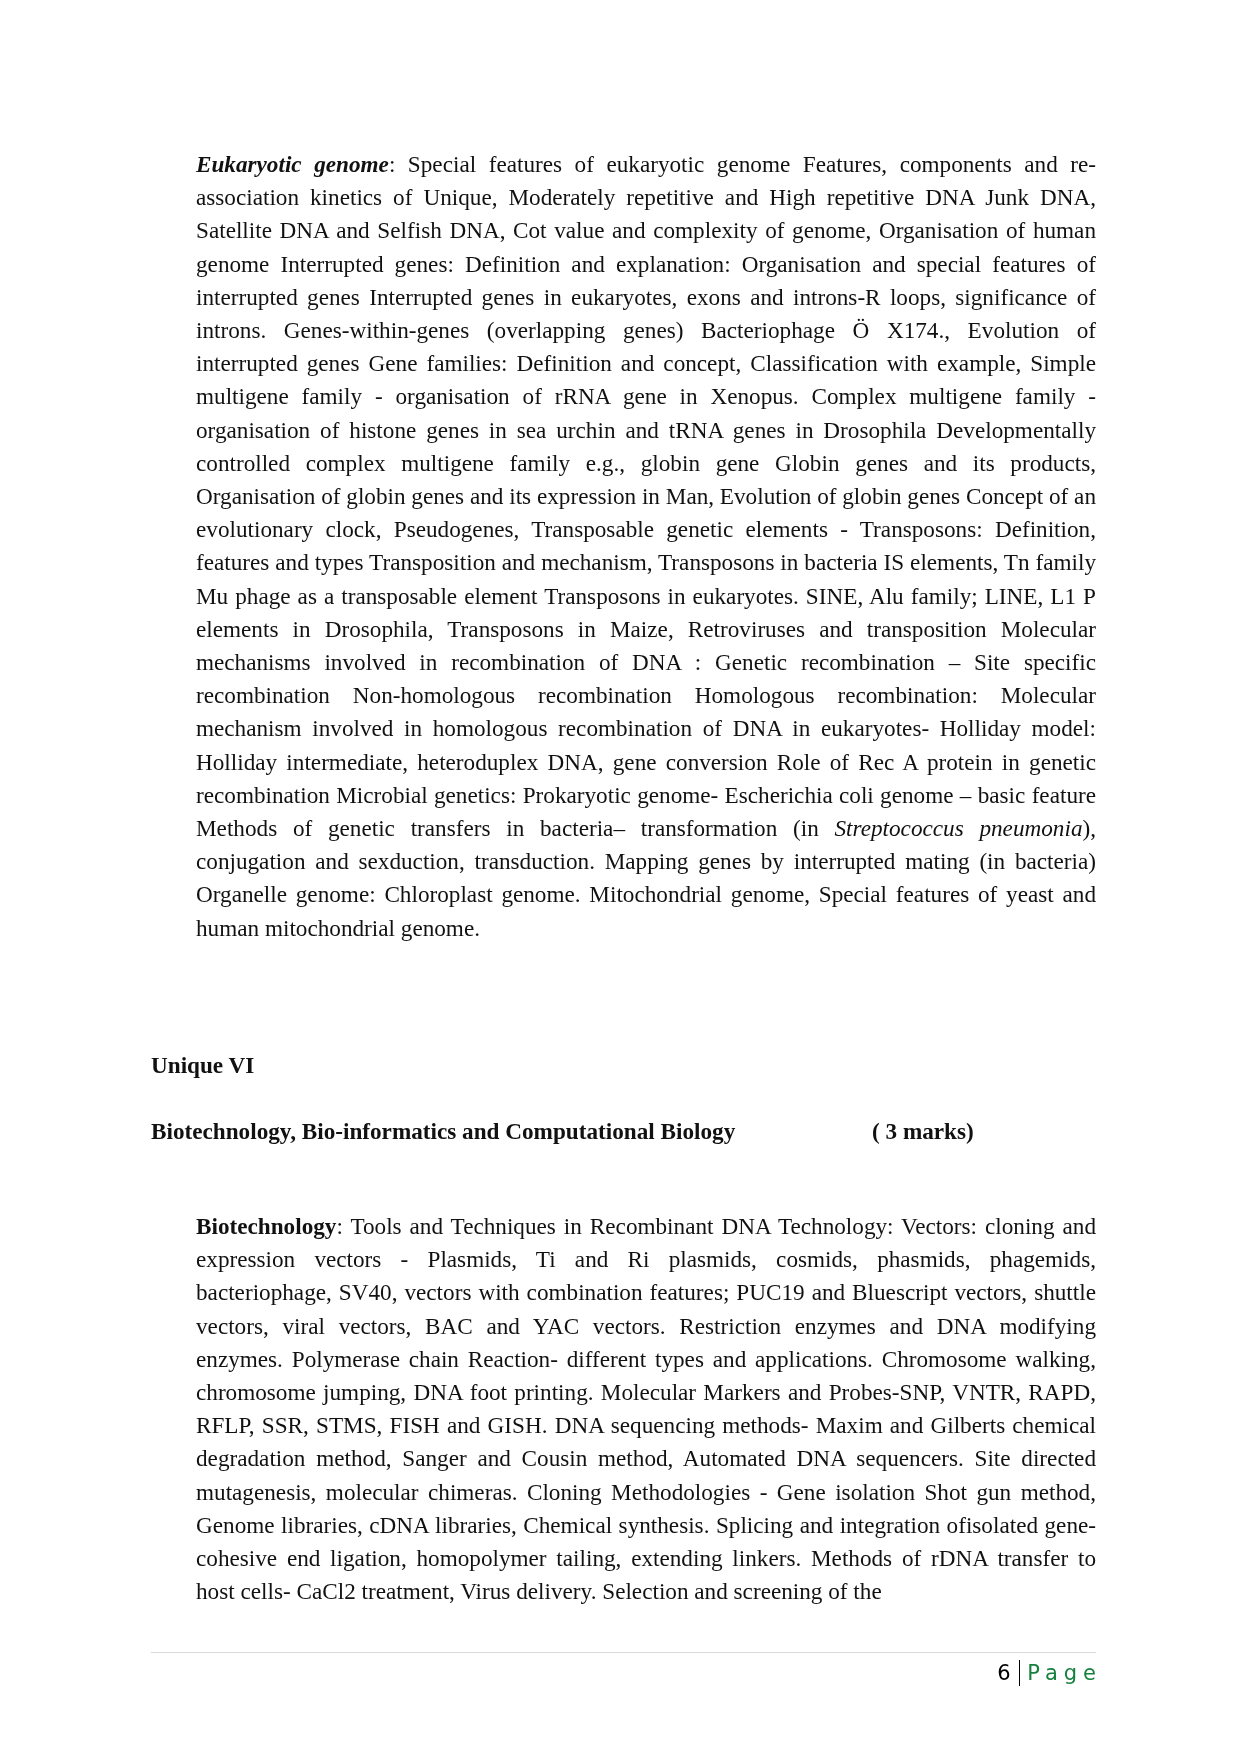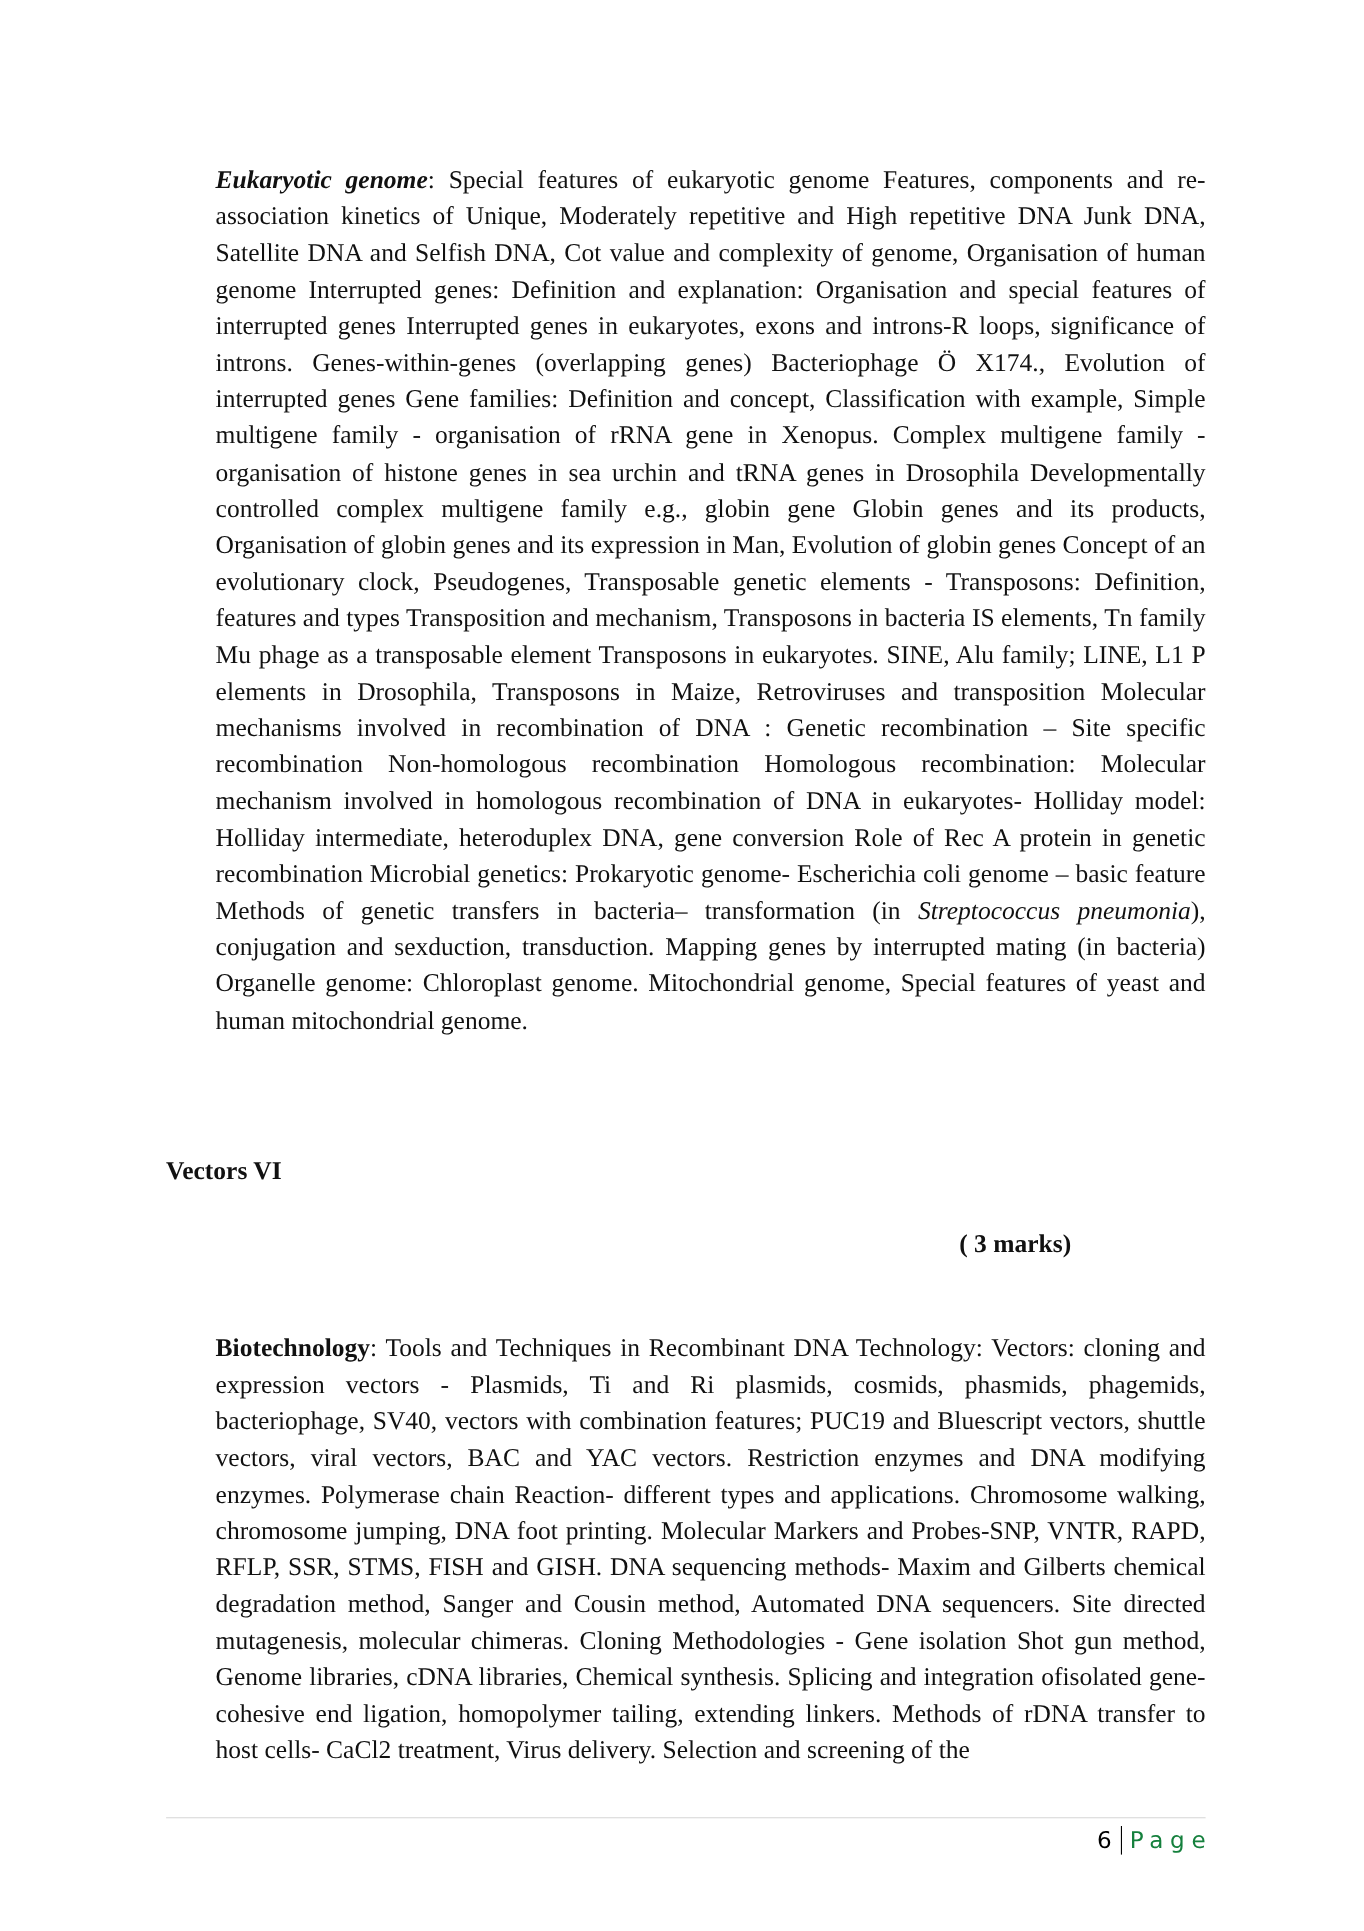--- a/index.html
+++ b/index.html
@@ -90,22 +90,23 @@
       margin-right: -6px;
     }
   </style>
 </head>
 <body>
 
 <div class="page">
 
   <p class="para para-1"><span class="term-bi">Eukaryotic genome</span><span>: Special features of eukaryotic genome Features, components and re-association kinetics of Unique, Moderately repetitive and High repetitive DNA Junk DNA, Satellite DNA and Selfish DNA, Cot value and complexity of genome, Organisation of human genome Interrupted genes: Definition and explanation: Organisation and special features of interrupted genes Interrupted genes in eukaryotes, exons and introns-R loops, significance of introns. Genes-within-genes (overlapping genes) Bacteriophage Ö X174., Evolution of interrupted genes Gene families: Definition and concept, Classification with example, Simple multigene family - organisation of rRNA gene in Xenopus. Complex multigene family - organisation of histone genes in sea urchin and tRNA genes in Drosophila Developmentally controlled complex multigene family e.g., globin gene Globin genes and its products, Organisation of globin genes and its expression in Man, Evolution of globin genes Concept of an evolutionary clock, Pseudogenes, Transposable genetic elements - Transposons: Definition, features and types Transposition and mechanism, Transposons in bacteria IS elements, Tn family Mu phage as a transposable element Transposons in eukaryotes. SINE, Alu family; LINE, L1 P elements in Drosophila, Transposons in Maize, Retroviruses and transposition Molecular mechanisms involved in recombination of DNA : Genetic recombination – Site specific recombination Non-homologous recombination Homologous recombination: Molecular mechanism involved in homologous recombination of DNA in eukaryotes- Holliday model: Holliday intermediate, heteroduplex DNA, gene conversion Role of Rec A protein in genetic recombination Microbial genetics: Prokaryotic genome- Escherichia coli genome – basic feature Methods of genetic transfers in bacteria– transformation (in </span><span class="it">Streptococcus pneumonia</span><span>), conjugation and sexduction, transduction. Mapping genes by interrupted mating (in bacteria) Organelle genome: Chloroplast genome. Mitochondrial genome, Special features of yeast and human mitochondrial genome.</span></p>
 
-  <h2 class="module-heading">Vectors VI</h2>
+  <h2 class="module-heading">Unique VI</h2>
 
+  <h3 class="section-heading">Biotechnology, Bio-informatics and Computational Biology</h3>
   <span class="section-marks">( 3 marks)</span>
 
   <p class="para para-2"><span class="term-b">Biotechnology</span><span>: Tools and Techniques in Recombinant DNA Technology: Vectors: cloning and expression vectors - Plasmids, Ti and Ri plasmids, cosmids, phasmids, phagemids, bacteriophage, SV40, vectors with combination features; PUC19 and Bluescript vectors, shuttle vectors, viral vectors, BAC and YAC vectors. Restriction enzymes and DNA modifying enzymes. Polymerase chain Reaction- different types and applications. Chromosome walking, chromosome jumping, DNA foot printing. Molecular Markers and Probes-SNP, VNTR, RAPD, RFLP, SSR, STMS, FISH and GISH. DNA sequencing methods- Maxim and Gilberts chemical degradation method, Sanger and Cousin method, Automated DNA sequencers. Site directed mutagenesis, molecular chimeras. Cloning Methodologies - Gene isolation Shot gun method, Genome libraries, cDNA libraries, Chemical synthesis. Splicing and integration ofisolated gene- cohesive end ligation, homopolymer tailing, extending linkers. Methods of rDNA transfer to host cells- CaCl2 treatment, Virus delivery. Selection and screening of the</span></p>
 
   <div class="footer-rule"></div>
 
   <div class="footer">
     <span class="page-num">6</span>
     <span class="page-sep"></span>
     <span class="page-word">Page</span>

